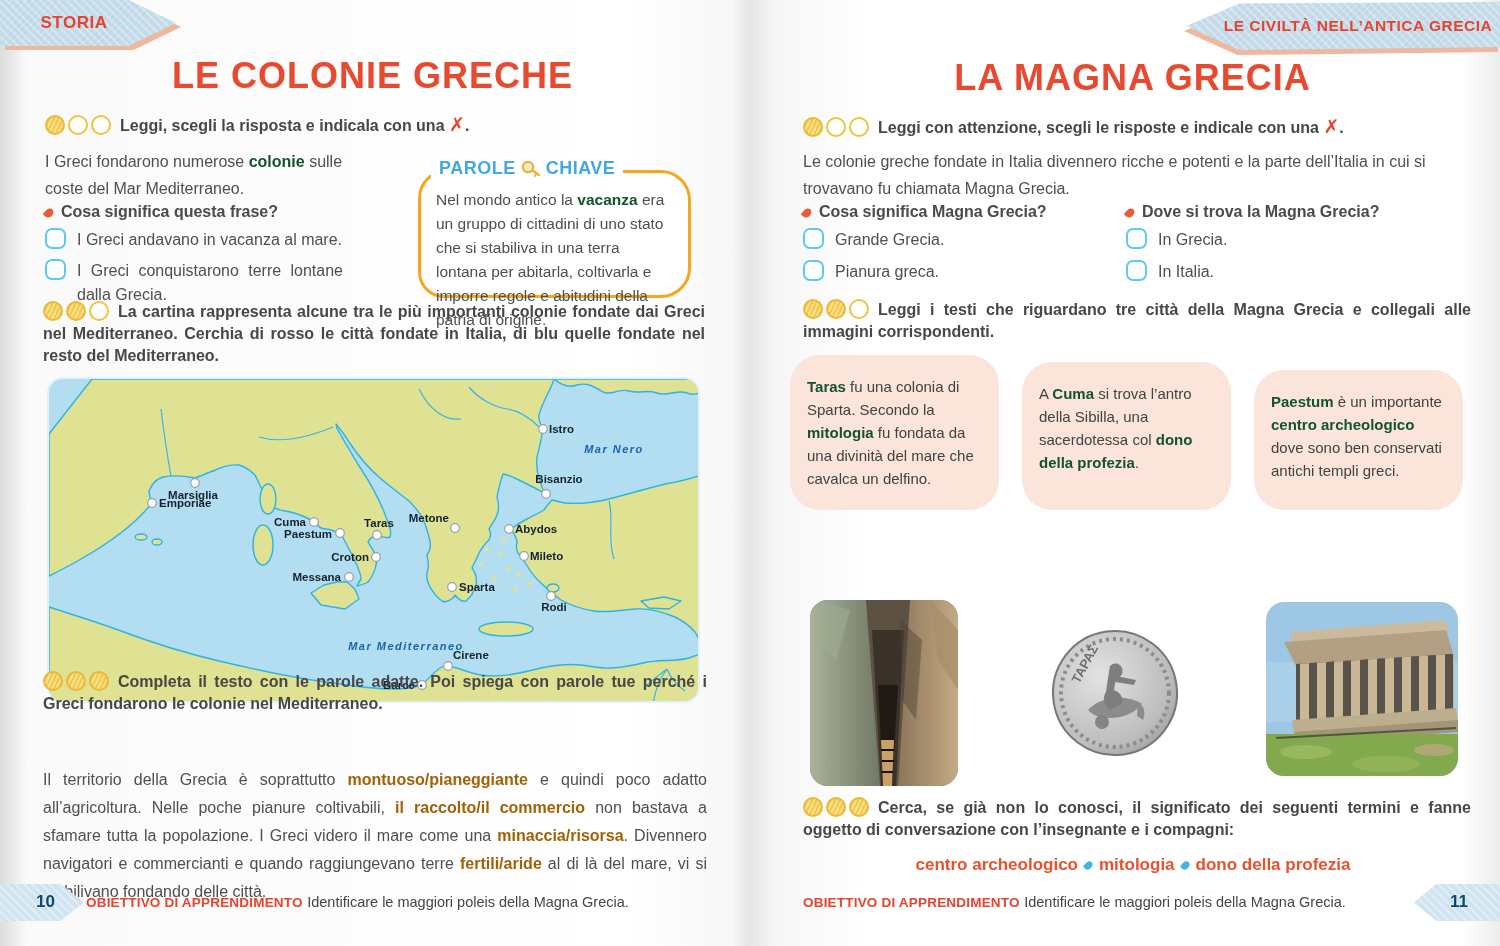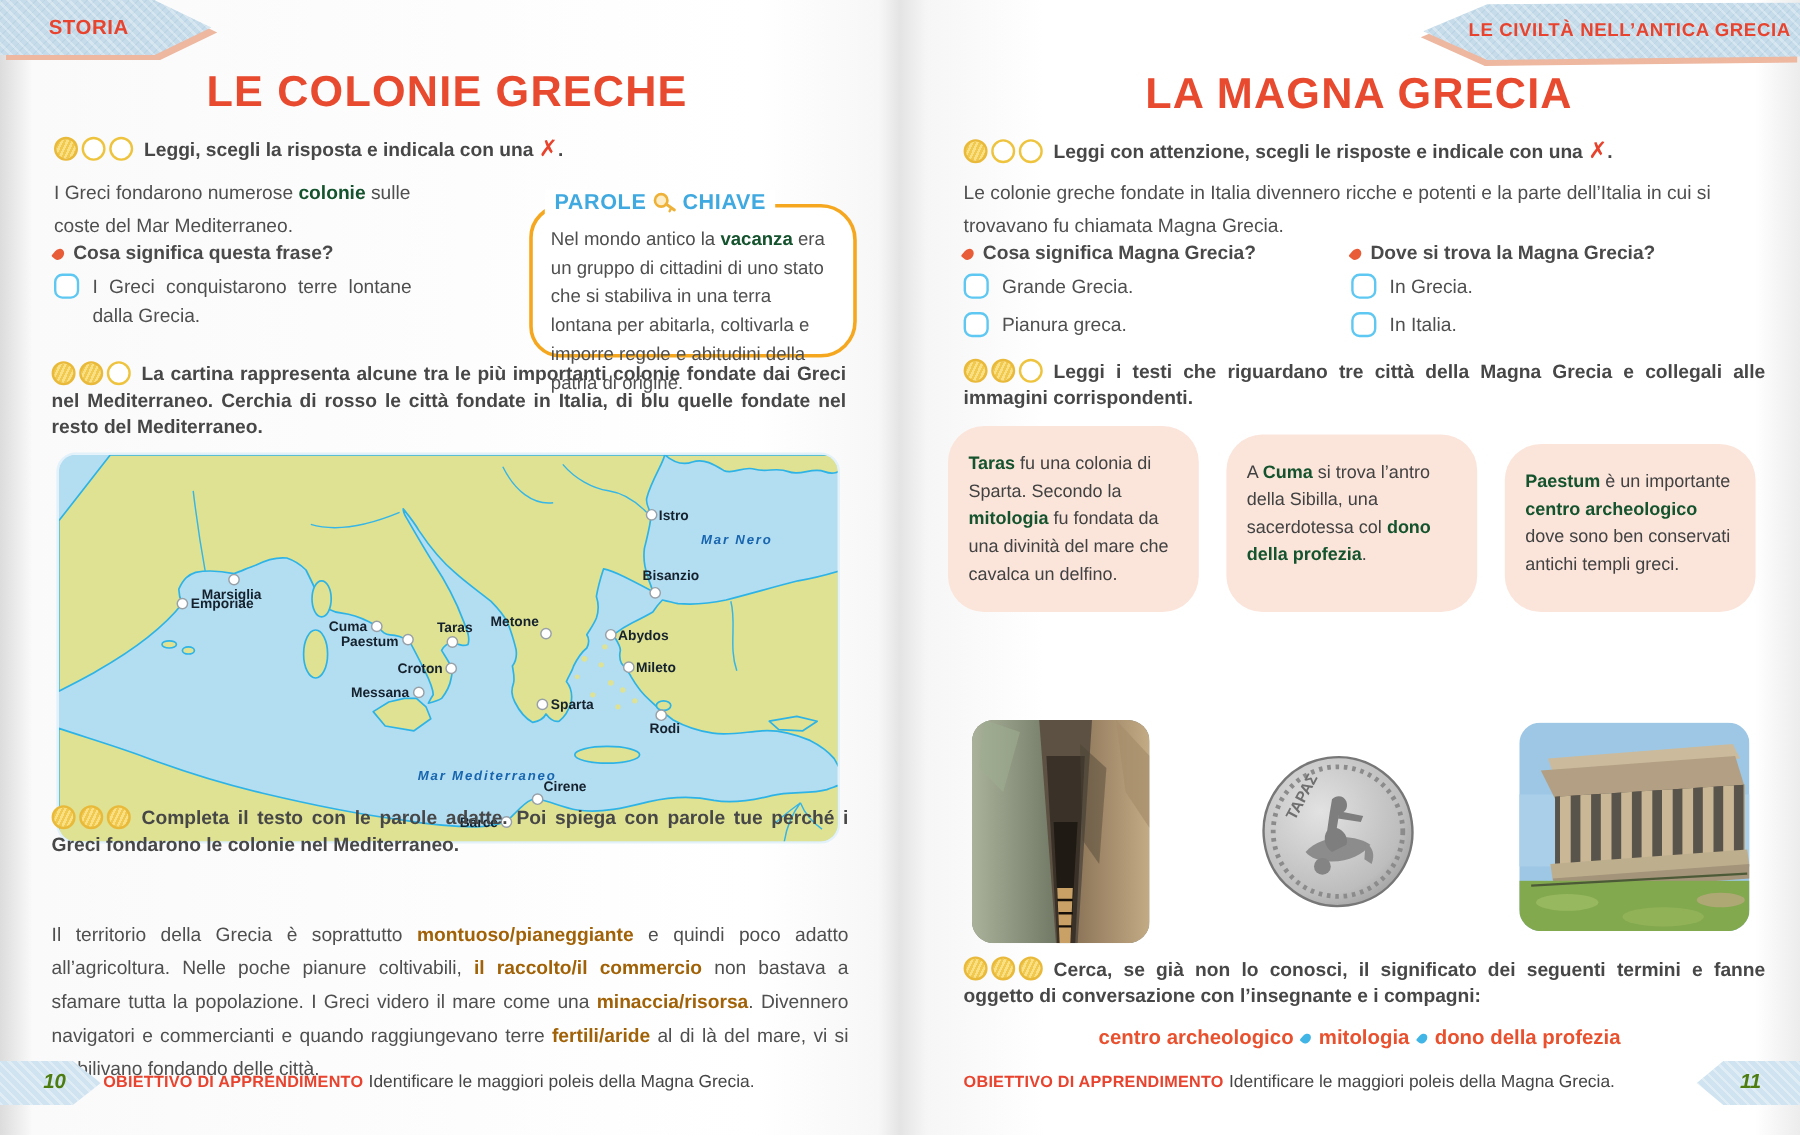--- a/index.html
+++ b/index.html
@@ -41,39 +41,39 @@
   .w-x { color:#e8432c; font-weight:bold; font-size:19px; }
 
   .bullet { display:inline-block; width:8px; height:10px; background:#e85c38; border-radius:50% 50% 50% 12%; transform:rotate(40deg); margin-right:8px; vertical-align:-1px; }
   .question { font-size:16px; color:#4a4a4a;font-weight:bold; }
 
   .optrow { display:flex; gap:11px; align-items:flex-start; }
   .checkbox { width:21px; height:21px; border:2px solid #5fc8f2; border-radius:7px; background:#fff; flex:0 0 auto; }
   .optlabel { font-size:16px; color:#4f4f4f; line-height:24px; padding-top:0; }
 
   
-  .pkbox { border:3px solid #f5a81f; border-radius:28px 30px 30px 26px; padding:15px 16px 10px 15px; background:#fff;margin-left:23px; }
+  .pkbox { border:3px solid #f5a81f; border-radius:28px 30px 30px 26px; padding:15px 16px 10px 15px; background:#fff; }
   .pkheader { position:absolute; top:-15px; left:10px; background:#fff; padding:0 8px; display:flex; align-items:center; gap:4px; font-weight:bold; font-size:18px; color:#3fa9e0; letter-spacing:.5px; }
   .pkbody { font-size:15.5px; line-height:24px; color:#4f4f4f; }
 
   
   .cards { display:flex; gap:23px; align-items:flex-end; }
   .card { background:#fbe5db; border-radius:30px; padding:20px 17px; width:209px; font-size:15px; line-height:23px; color:#424242; min-height:140px; }
   .card:nth-child(2){ margin-top:10px; min-height:148px; }
 
   .terms { font-size:17px; font-weight:bold; color:#e8502e; text-align:center; }
   .term-dot { display:inline-block; width:7px; height:9px; background:#41b6e6; border-radius:50% 50% 50% 12%; transform:rotate(40deg); margin:0 7px; vertical-align:0px; }
 
   
   .foot-label { font-weight:bold; color:#e8432e; font-size:13.5px; letter-spacing:.2px; }
   .foot-text { color:#454545; font-size:14.5px; }
   .pagenum-wrap { position:absolute; }
   .pagenum-face { position:absolute; inset:0; background:#cfe3f0;
      background-image:repeating-linear-gradient(45deg,rgba(255,255,255,.35) 0 2px,rgba(255,255,255,0) 2px 6px); }
-  .pagenum { position:absolute; font-weight:bold; color:#4d7c0f; font-size:17px;font-style:italic; }
+  .pagenum { position:absolute; font-weight:bold; color:#0c4a6e; font-size:17px; }
 
   .photo { border-radius:18px; overflow:hidden; }
   svg text { font-family:"Liberation Sans","DejaVu Sans",sans-serif; }
 </style>
 </head>
 <body>
 
 <div class="banner-wrap" style="left:0;top:4;width:176px;height:46px;">
   <div class="banner-shadow clip-right"></div>
   <div class="banner-face clip-right">
@@ -90,20 +90,24 @@
       <span class="coin"></span>
     </span><span><span>Leggi, scegli la risposta e indicala con una </span><span class="w-x">✗</span><span>.</span></span>
 </div>
 
 <div class="abs body-text" style="left:45px;top:148px;width:330px;"><span>I Greci fondarono numerose </span><span class="w-red">colonie</span><span> sulle coste del Mar Mediterraneo.</span></div>
 
 <div class="abs question" style="left:45px;top:203px;">
   <span class="bullet"></span><span>Cosa significa questa frase?</span>
 </div>
 <div class="abs" style="left:45px;top:228px;width:312px;display:flex;flex-direction:column;gap:7px;">
+    <div class="optrow">
+      <span class="checkbox"></span>
+      <span class="optlabel">I Greci andavano in vacanza al mare.</span>
+    </div>
     <div class="optrow">
       <span class="checkbox"></span>
       <span class="optlabel" style="text-align: justify; width: 266px;">I Greci conquistarono terre lontane dalla Grecia.</span>
     </div>
   </div>
 
 <div class="abs pkbox" style="left:418px;top:170px;width:273px;height:128px;">
   <div class="pkheader">
     <span>PAROLE</span>
     <span style="display:inline-flex;">

